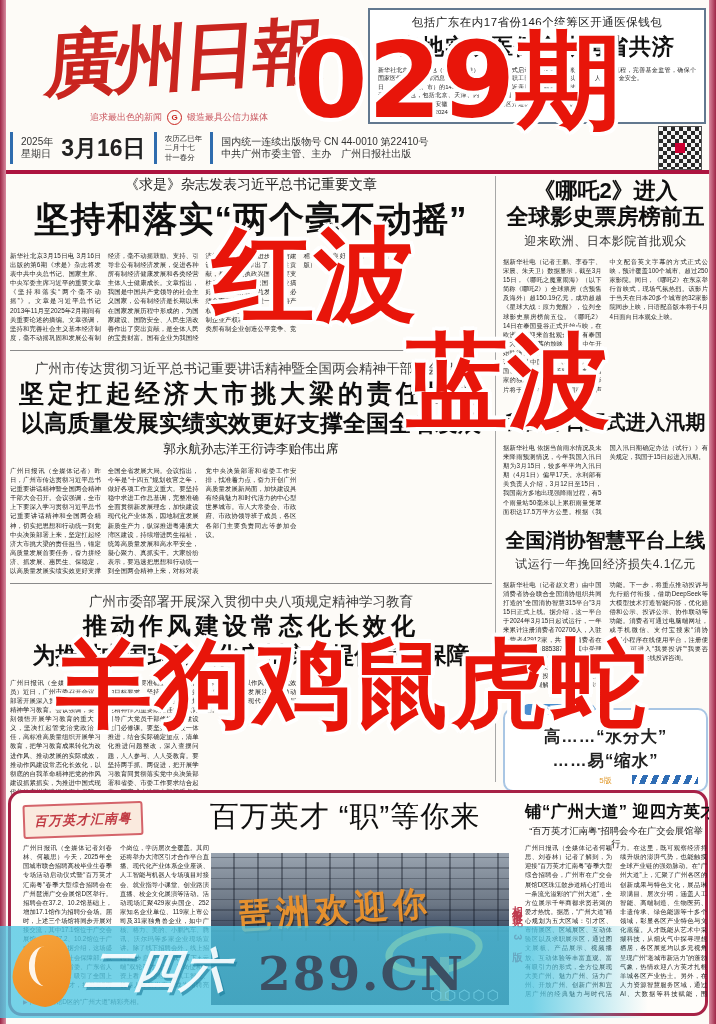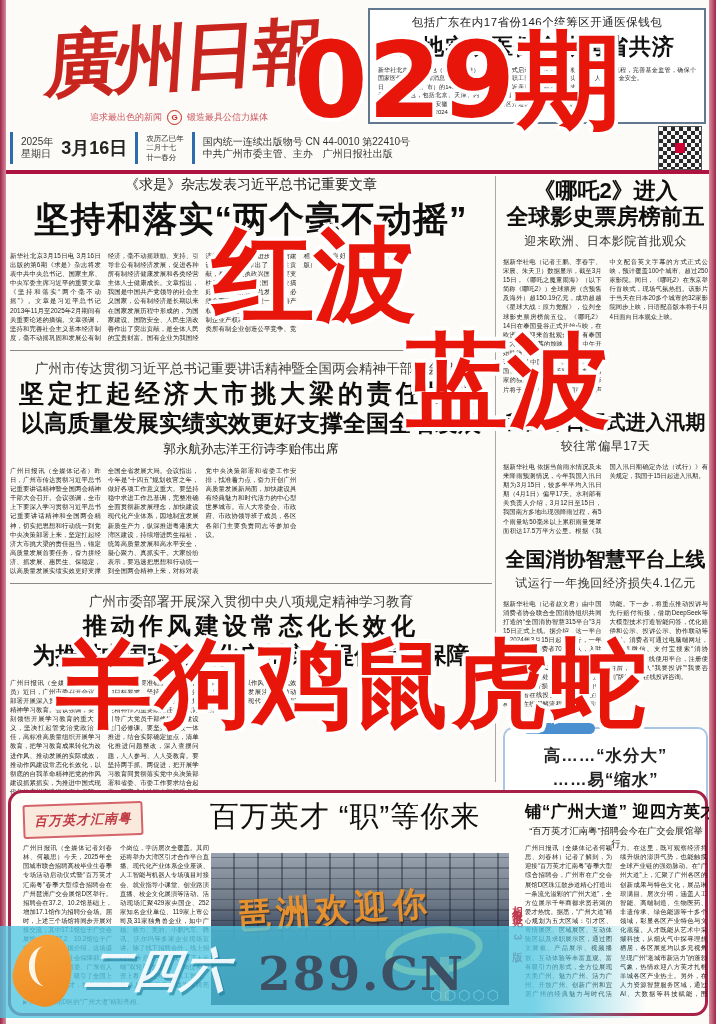--- a/index.html
+++ b/index.html
@@ -16,21 +16,21 @@
          color:#c9251f;transform:skewX(-7deg) rotate(-3deg);letter-spacing:-3px;white-space:nowrap;}
   .slogan{position:absolute;left:90px;top:110px;width:270px;display:flex;align-items:center;gap:5px;
           font-size:9px;color:#c9555e;white-space:nowrap;}
   .logo-g{display:inline-flex;align-items:center;justify-content:center;width:13px;height:13px;
           border:1.5px solid #c9251f;border-radius:50%;color:#c9251f;font-size:8px;font-weight:bold;}
   .datebar{position:absolute;left:10px;top:128px;width:640px;height:40px;display:flex;align-items:center;gap:8px;}
   .dsep{width:3px;height:32px;background:#2f6cae;flex:0 0 auto;}
   .dcol{display:flex;flex-direction:column;justify-content:center;line-height:1.25;color:#333;}
   .dcol .t8{font-size:10px;}
   .dcol .t7{font-size:7.5px;}
-  .dmain{font-size:18px;font-weight:bold;color:#222;white-space:nowrap;}
+  .dmain{font-size:23px;font-weight:bold;color:#222;white-space:nowrap;}
   .pubcol{width:245px;}
   .qr{position:absolute;right:14px;top:126px;width:42px;height:42px;border:1px solid #555;
       background:repeating-conic-gradient(#2a2a2a 0% 25%, #f5f5f5 0% 50%) 0 0/8px 8px;}
   .qr::after{content:"";position:absolute;left:16px;top:16px;width:10px;height:10px;background:#c03;}
 
   
   .topbox{position:absolute;left:368px;top:8px;width:338px;height:116px;border:2px solid #62788f;
           background:#fff;padding:5px 8px;box-sizing:border-box;}
   .topbox .kick{font-size:11.5px;text-align:center;color:#222;letter-spacing:.5px;}
   .topbox .head{font-size:22px;font-weight:bold;text-align:center;letter-spacing:1px;margin-top:2px;color:#111;}
@@ -183,21 +183,20 @@
 
   <div class="vrule"></div>
 
   <div class="rightcol">
     <div class="rc-h">《哪吒2》进入</div>
     <div class="rc-h">全球影史票房榜前五</div>
     <div class="rc-sub">迎来欧洲、日本影院首批观众</div>
     <div class="body2" style="height:140px;">据新华社电（记者王鹏、李春宇、宋晨、朱天卫）数据显示，截至3月15日，《哪吒之魔童闹海》（以下简称《哪吒2》）全球票房（含预售及海外）超150.19亿元，成功超越《星球大战：原力觉醒》，位列全球影史票房榜前五位。《哪吒2》14日在泰国曼谷正式开始点映，在欧洲影院迎来首批观众，将有泰国最大IMAX银幕的放映；14日中午开始欧洲首映礼。欧洲发行商表示，该公司从中国引进《哪吒2》在英国、爱尔兰、德国等欧洲30多个国家的独家发行权，本次点映后，影片将于21日在更多欧洲国家以原声中文配音英文字幕的方式正式公映，预计覆盖100个城市、超过250家影院。同日，《哪吒2》在东京举行首映式，现场气氛热烈。该影片于当天在日本20多个城市的32家影院同步上映，日语配音版本将于4月4日面向日本观众上映。</div>
 
     <div class="rc-h2" style="margin-top:12px;">我国昨日正式进入汛期</div>
-    <div class="rc-sub">较往常偏早17天</div>
     <div class="body2" style="height:84px;">据新华社电 依据当前雨水情况及未来降雨预测情况，今年我国入汛日期为3月15日，较多年平均入汛日期（4月1日）偏早17天。水利部有关负责人介绍，3月12日至15日，我国南方多地出现强降雨过程，有5个雨量站50毫米以上累积雨量笼罩面积达17.5万平方公里。根据《我国入汛日期确定办法（试行）》有关规定，我国于15日起进入汛期。</div>
 
     <div class="rc-h2" style="margin-top:0;">全国消协智慧平台上线</div>
     <div class="rc-sub">试运行一年挽回经济损失4.1亿元</div>
     <div class="body2" style="height:118px;">据新华社电（记者赵文君）由中国消费者协会联合全国消协组织共同打造的“全国消协智慧315平台”3月15日正式上线。据介绍，这一平台于2024年3月15日起试运行，一年来累计注册消费者702706人，入驻经营者42912家，共接收消费者在线投诉与咨询885387件，其中受理576911件，已处理530326件，为消费者挽回经济损失4.1亿元。平台畅通消费者在线投诉窗口，打通在线和解、在线调解流程，完善公示等功能。下一步，将重点推动投诉与先行赔付衔接，借助DeepSeek等大模型技术打造智能问答，优化赔偿和公示、投诉公示、协作联动等功能。消费者可通过电脑端网址，或手机微信、支付宝搜索“消协315”小程序在线使用平台，注册使用后，可进入“我要投诉”“我要咨询”版块进行在线投诉咨询。</div>
 
     <div class="teaser">
       <div class="tab"></div>
       <div class="tl">高……“水分大”</div>
       <div class="tl" style="margin-top:2px;">……易“缩水”</div>

